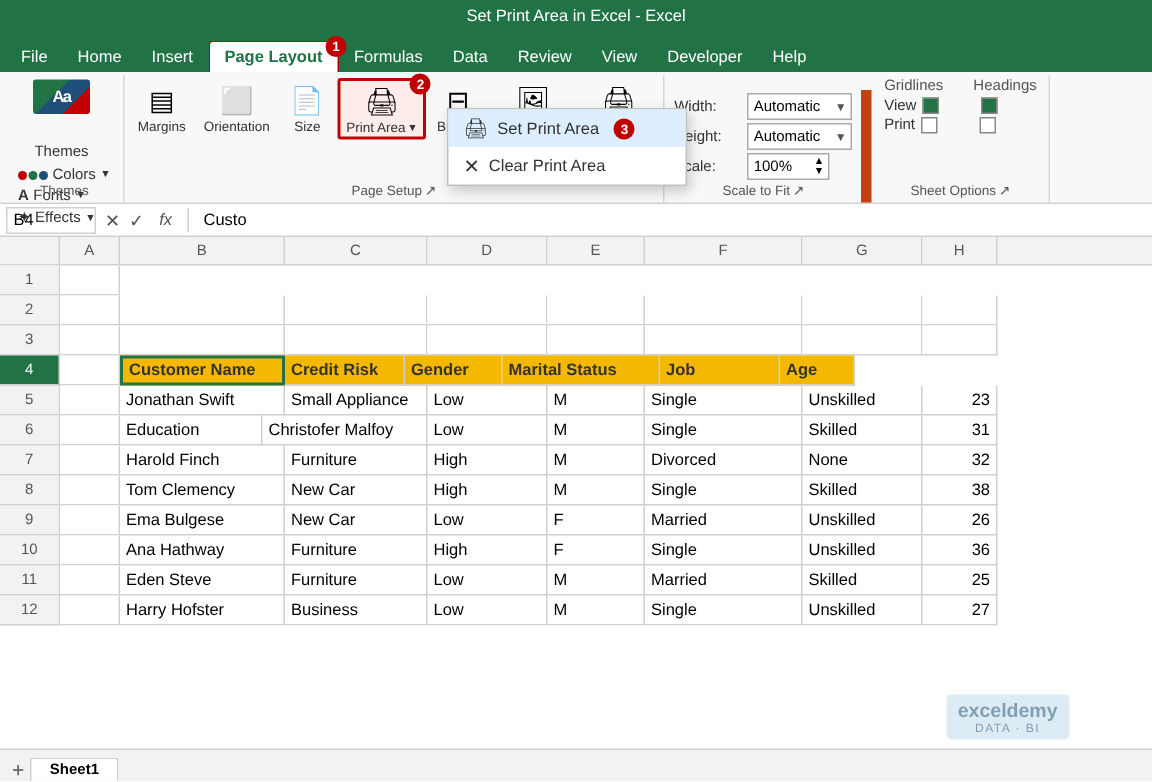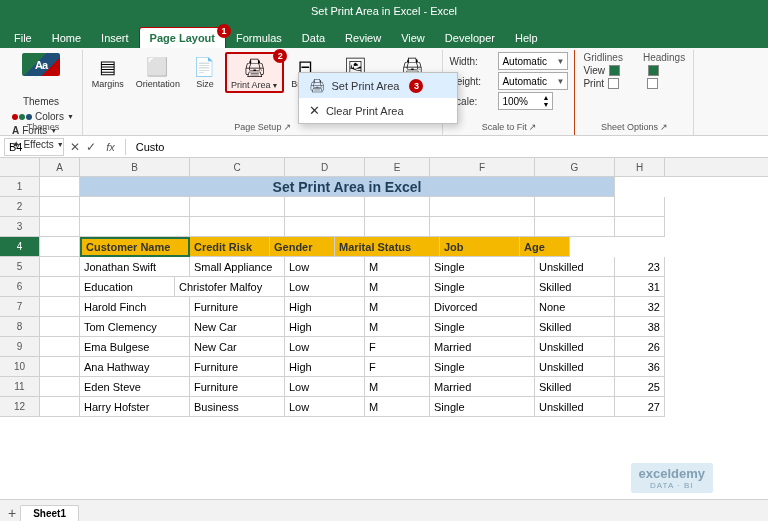--- a/index.html
+++ b/index.html
@@ -31,21 +31,21 @@
 
     
     .print-area-btn { display: flex; flex-direction: column; align-items: center; justify-content: center; cursor: pointer; padding: 3px 4px 1px; border: 2px solid #c00000; border-radius: 2px; min-width: 44px; background: #fdecea; position: relative; }
 
     
     .dropdown-menu { position: absolute; top: 72px; left: 298px; background: white; border: 1px solid #c0c0c0; box-shadow: 2px 3px 8px rgba(0,0,0,0.2); z-index: 100; min-width: 160px; }
     .dropdown-item { display: flex; align-items: center; gap: 6px; padding: 5px 10px; cursor: pointer; font-size: 11px; color: #333; }
     .dropdown-item.highlighted { background: #ddeeff; }
 
     
-    .scale-group { display: flex; flex-direction: column; border-right: 1px solid #c2410c; padding: 2px 6px 16px; position: relative; min-width: 130px; }
+    .scale-group { display: flex; flex-direction: column; border-right: 7px solid #c2410c; padding: 2px 6px 16px; position: relative; min-width: 130px; margin-top: 10px; }
     .scale-group-label { font-size: 9px; color: #555; position: absolute; bottom: 3px; left: 0; right: 0; text-align: center; }
     .scale-row { display: flex; align-items: center; gap: 4px; margin-bottom: 2px; font-size: 10px; }
     .scale-label { width: 45px; color: #333; }
     .scale-input { width: 70px; height: 18px; border: 1px solid #aaa; padding: 1px 3px; font-size: 10px; display: flex; align-items: center; justify-content: space-between; background: white; }
     .scale-arrow { font-size: 8px; color: #555; }
 
     
     .sheet-options-group { display: flex; flex-direction: column; border-right: 1px solid #d8d8d8; padding: 2px 8px 16px; position: relative; min-width: 100px; }
     .sheet-options-label { font-size: 9px; color: #555; position: absolute; bottom: 3px; left: 0; right: 0; text-align: center; }
     .sheet-option-row { display: flex; align-items: center; gap: 4px; font-size: 10px; color: #333; margin-bottom: 2px; }
@@ -296,21 +296,20 @@
         <div class="row-header-num">9</div>
         <div class="row-header-num">10</div>
         <div class="row-header-num">11</div>
         <div class="row-header-num">12</div>
       </div>
 
       <div class="data-area">
 
         <div class="data-row">
           <div class="data-cell empty" style="width:40px;"></div>
-          <div class="data-cell title-cell" style="width:535px; font-size:14px; font-weight:bold; background:#b8d0e8; color:#1f3e5a;">Set Print Area in Excel</div>
         </div>
 
         <div class="data-row">
           <div class="data-cell empty" style="width:40px;"></div>
           <div class="data-cell empty" style="width:110px;"></div>
           <div class="data-cell empty" style="width:95px;"></div>
           <div class="data-cell empty" style="width:80px;"></div>
           <div class="data-cell empty" style="width:65px;"></div>
           <div class="data-cell empty" style="width:105px;"></div>
           <div class="data-cell empty" style="width:80px;"></div>

